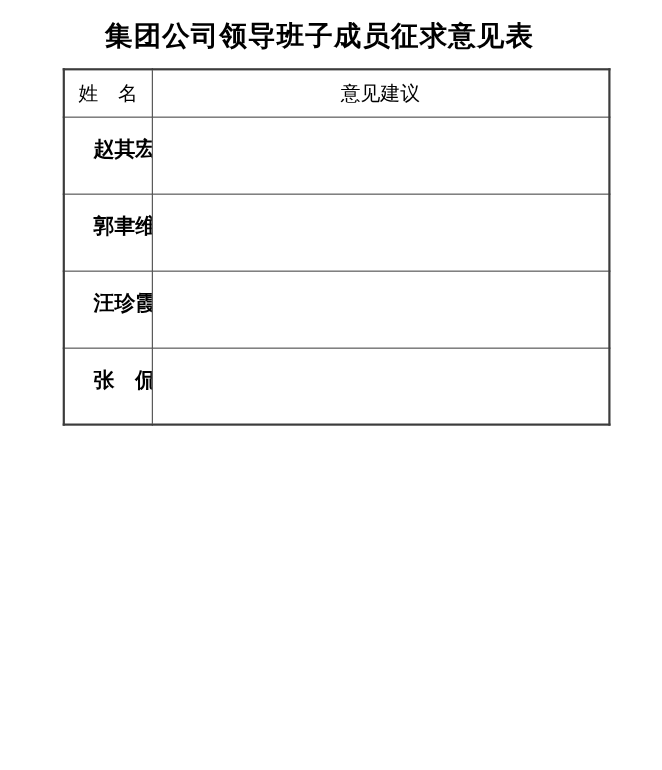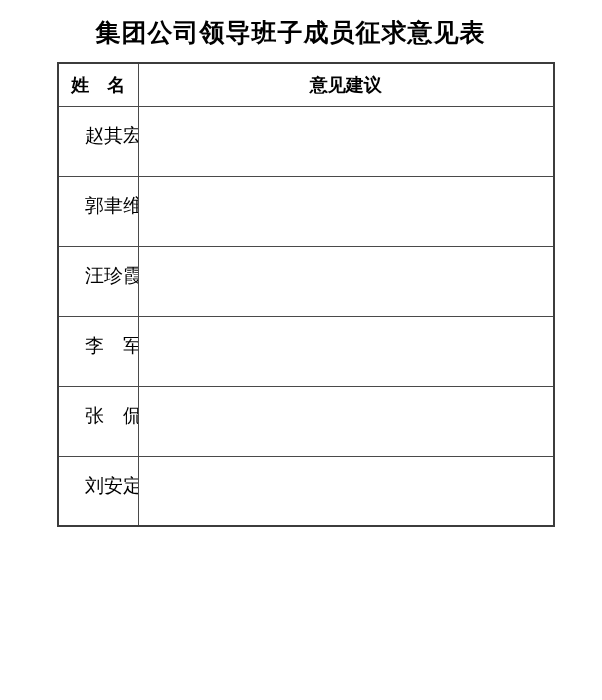--- a/index.html
+++ b/index.html
@@ -41,27 +41,27 @@
     border: 1px solid #4a4a4a;
     background: #ffffff;
     overflow: hidden;
   }
   .opinion-table col.col-name  { width: 80px; }
   .opinion-table col.col-opinion { width: 416px; }
   tr.header-row { height: 43px; }
   tr.data-row   { height: 70px; }
   th.header-cell {
     font-size: 18px;
-    font-weight: bold;
+    font-weight: normal;
     vertical-align: middle;
     padding: 0;
   }
   td.name-cell {
     font-size: 19px;
-    font-weight: normal;
+    font-weight: bold;
     text-align: center;
     vertical-align: middle;
     padding: 0 4px 10px 26px;
     white-space: nowrap;
   }
   td.opinion-cell {
     padding: 0;
   }
 </style>
 </head>
@@ -87,25 +87,17 @@
     </tr>
     <tr class="data-row">
       <td class="name-cell">郭聿维</td>
       <td class="opinion-cell"></td>
     </tr>
     <tr class="data-row">
       <td class="name-cell">汪珍霞</td>
       <td class="opinion-cell"></td>
     </tr>
     <tr class="data-row">
-      <td class="name-cell">李　军</td>
-      <td class="opinion-cell"></td>
-    </tr>
-    <tr class="data-row">
       <td class="name-cell">张　侃</td>
-      <td class="opinion-cell"></td>
-    </tr>
-    <tr class="data-row">
-      <td class="name-cell">刘安定</td>
       <td class="opinion-cell"></td>
     </tr>
   </tbody>
 </table>
 
 </body></html>

